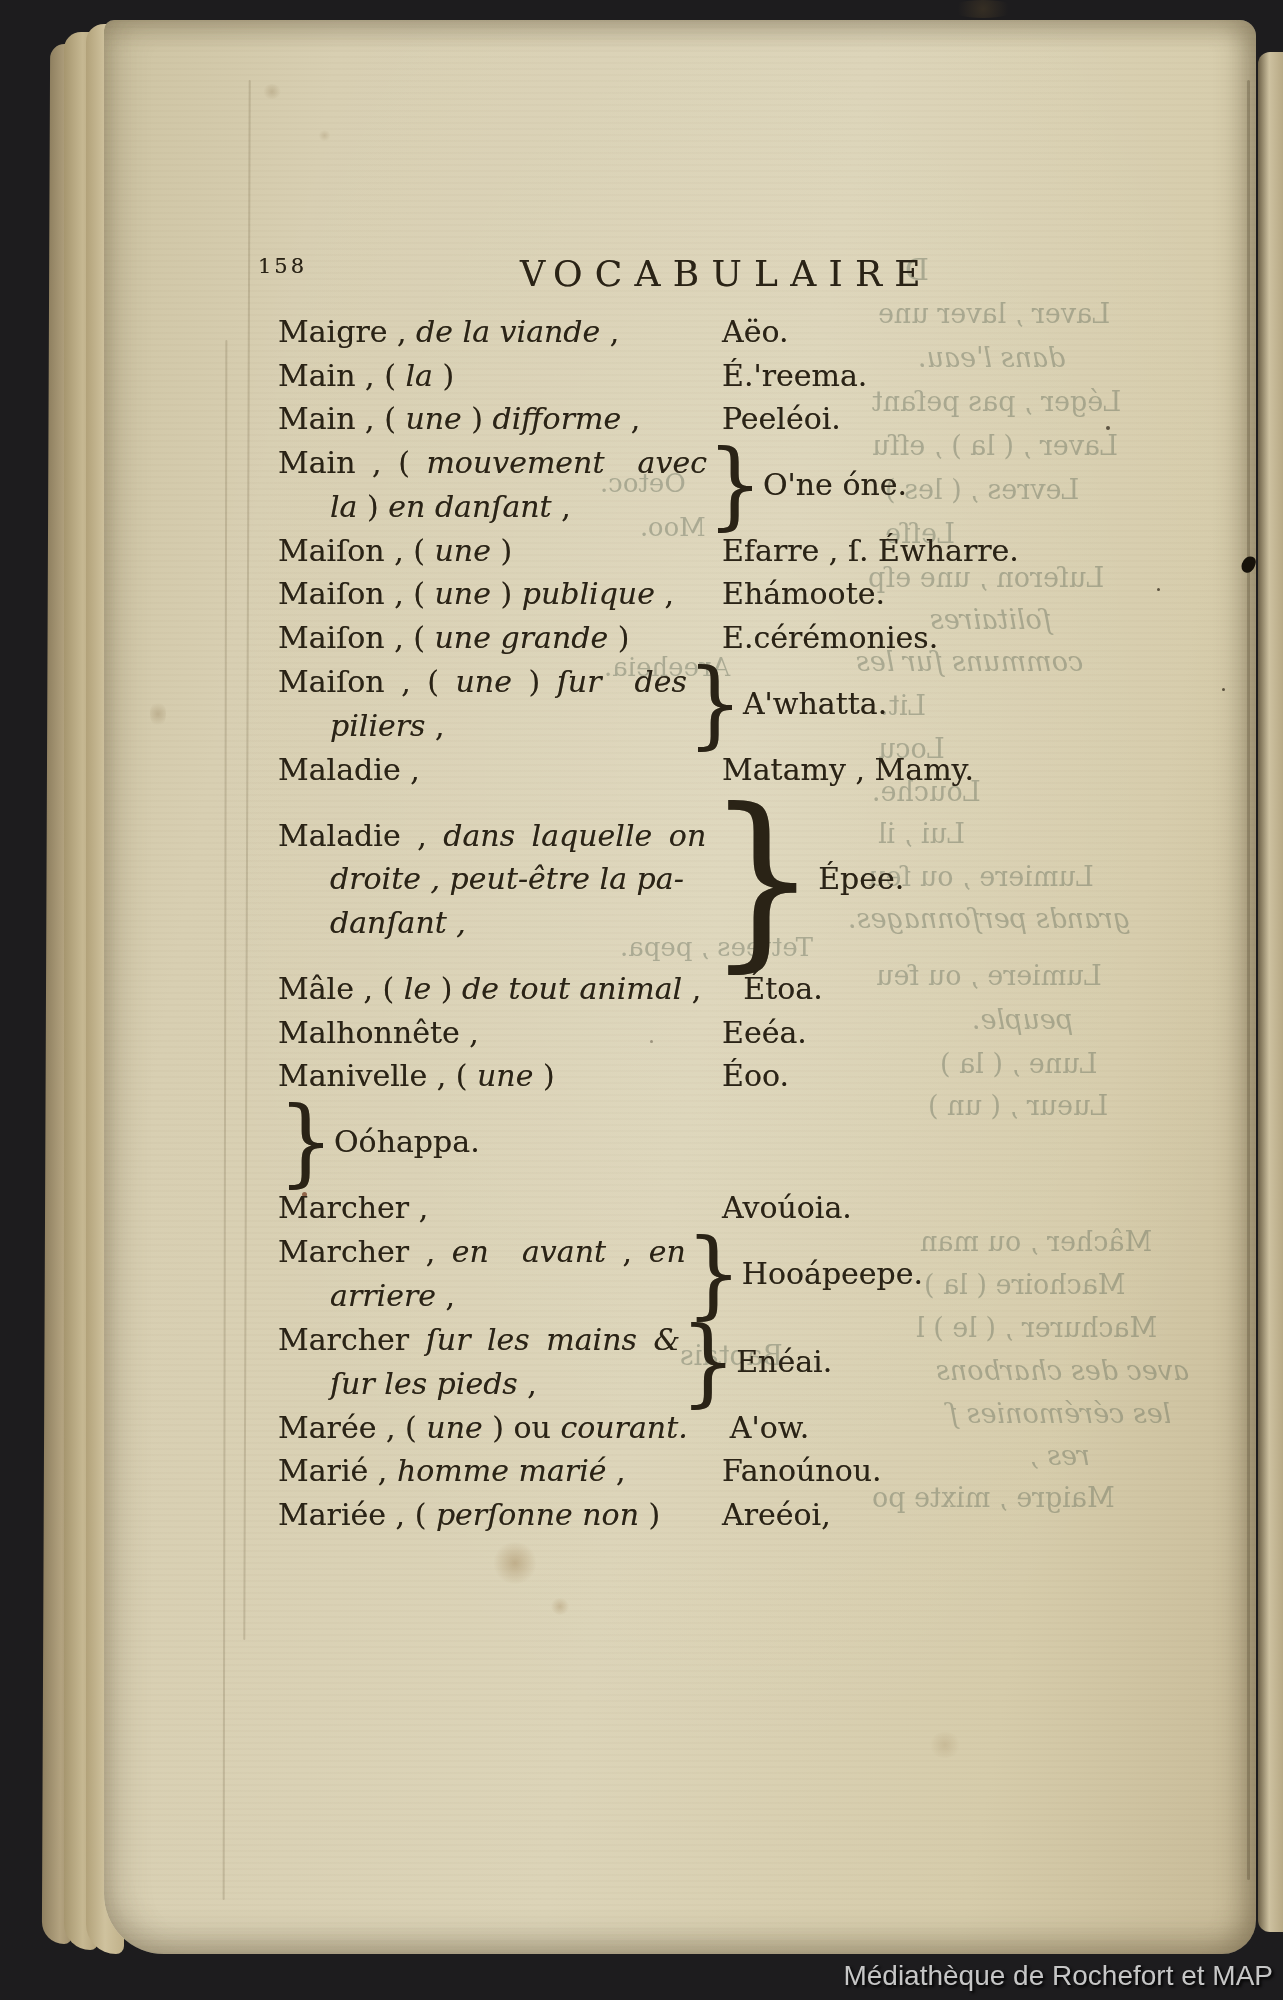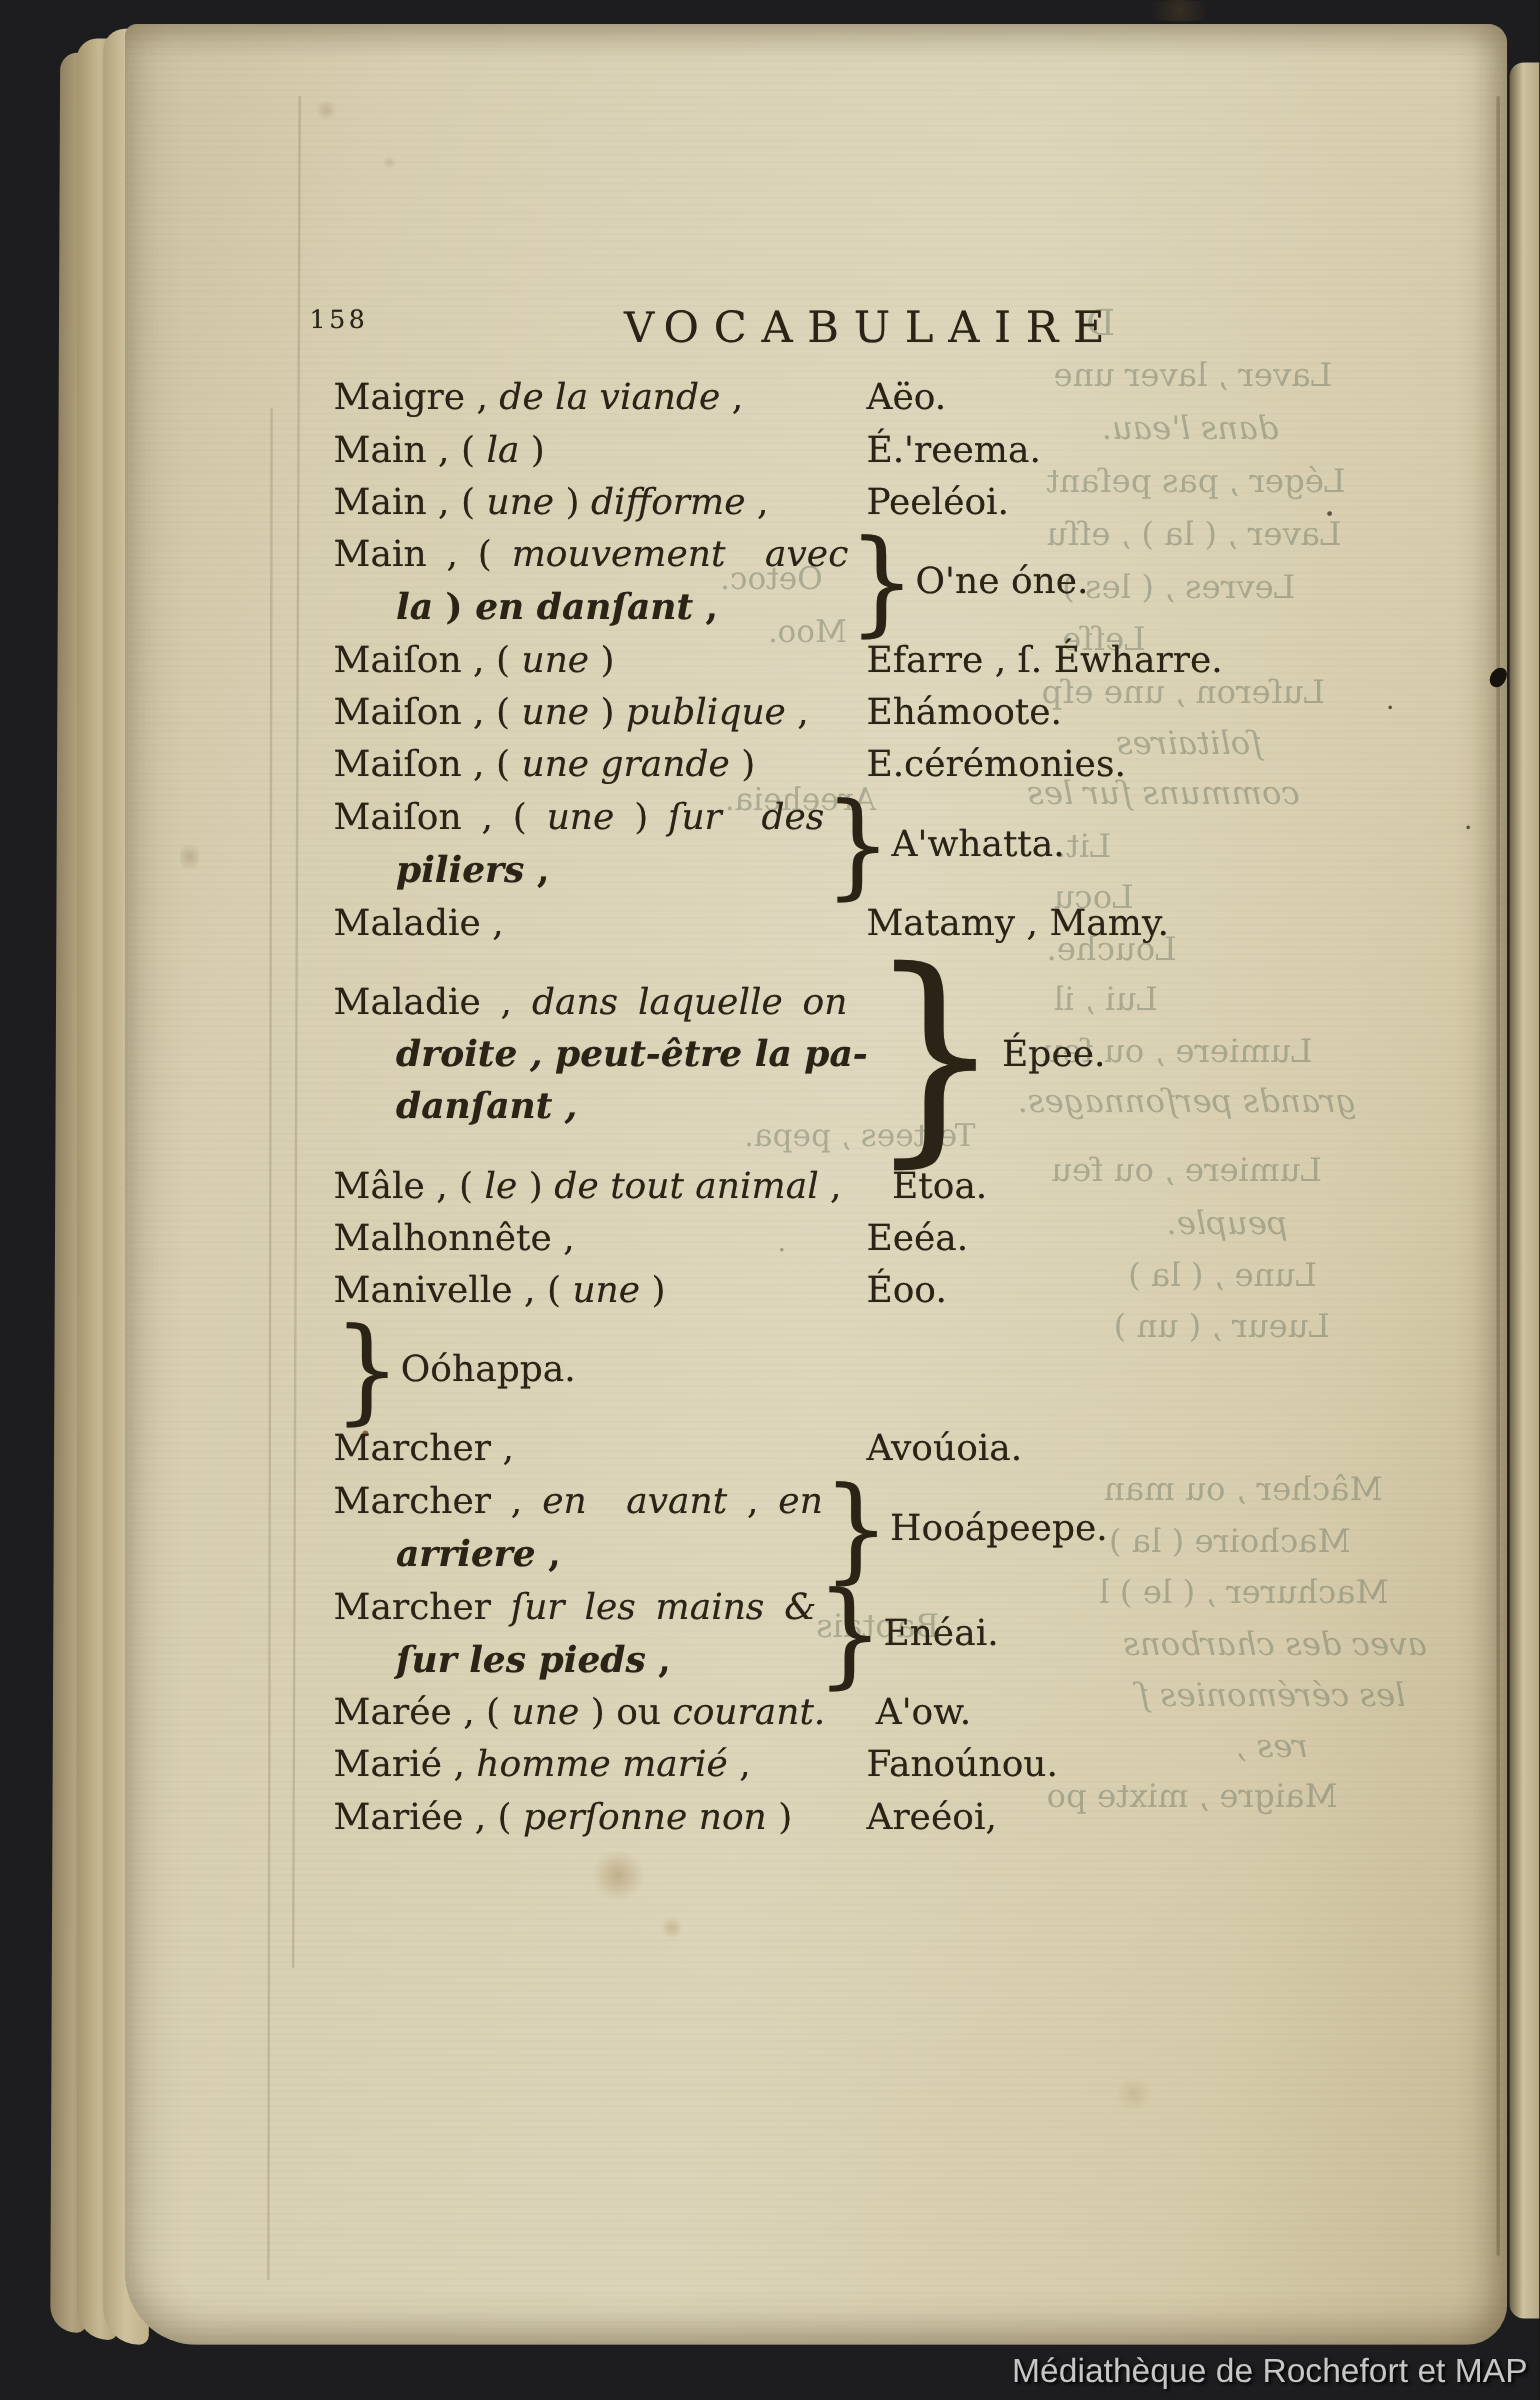--- a/index.html
+++ b/index.html
@@ -44,21 +44,21 @@
   .p4{left:302px;top:1192px;background:rgba(125,74,47,.8);width:5px;height:5px;}
   
   .ink{color:#2a2316;text-shadow:0 0 .6px rgba(42,35,22,.45);}
   .pagenum{position:absolute;left:258px;top:254px;font-size:21px;letter-spacing:3px;}
   .header{position:absolute;left:520px;top:253px;font-size:36px;letter-spacing:.34em;}
   .header::first-letter{font-size:35px;letter-spacing:.22em;}
   .entries{position:absolute;left:278px;top:310px;width:975px;font-size:30px;line-height:43.6px;}
   .entry{display:flex;align-items:center;}
   .left{flex:0 0 402px;}
   .line{white-space:pre;}
-  .cont{padding-left:52px;font-weight:bold;}
+  .cont{padding-left:52px;}
   .wide{word-spacing:7px;}
   .it{font-style:italic;}
   .bracecol{flex:0 0 42px;display:flex;align-items:center;justify-content:center;}
   .brace{line-height:1;transform:scaleY(1.08);}
   .trans{white-space:pre;}
   
   .ghostlayer{position:absolute;inset:0;}
   .ghost{position:absolute;font-size:27px;color:rgba(96,106,88,.40);transform:scaleX(-1);
          filter:blur(.5px);white-space:pre;}
   

